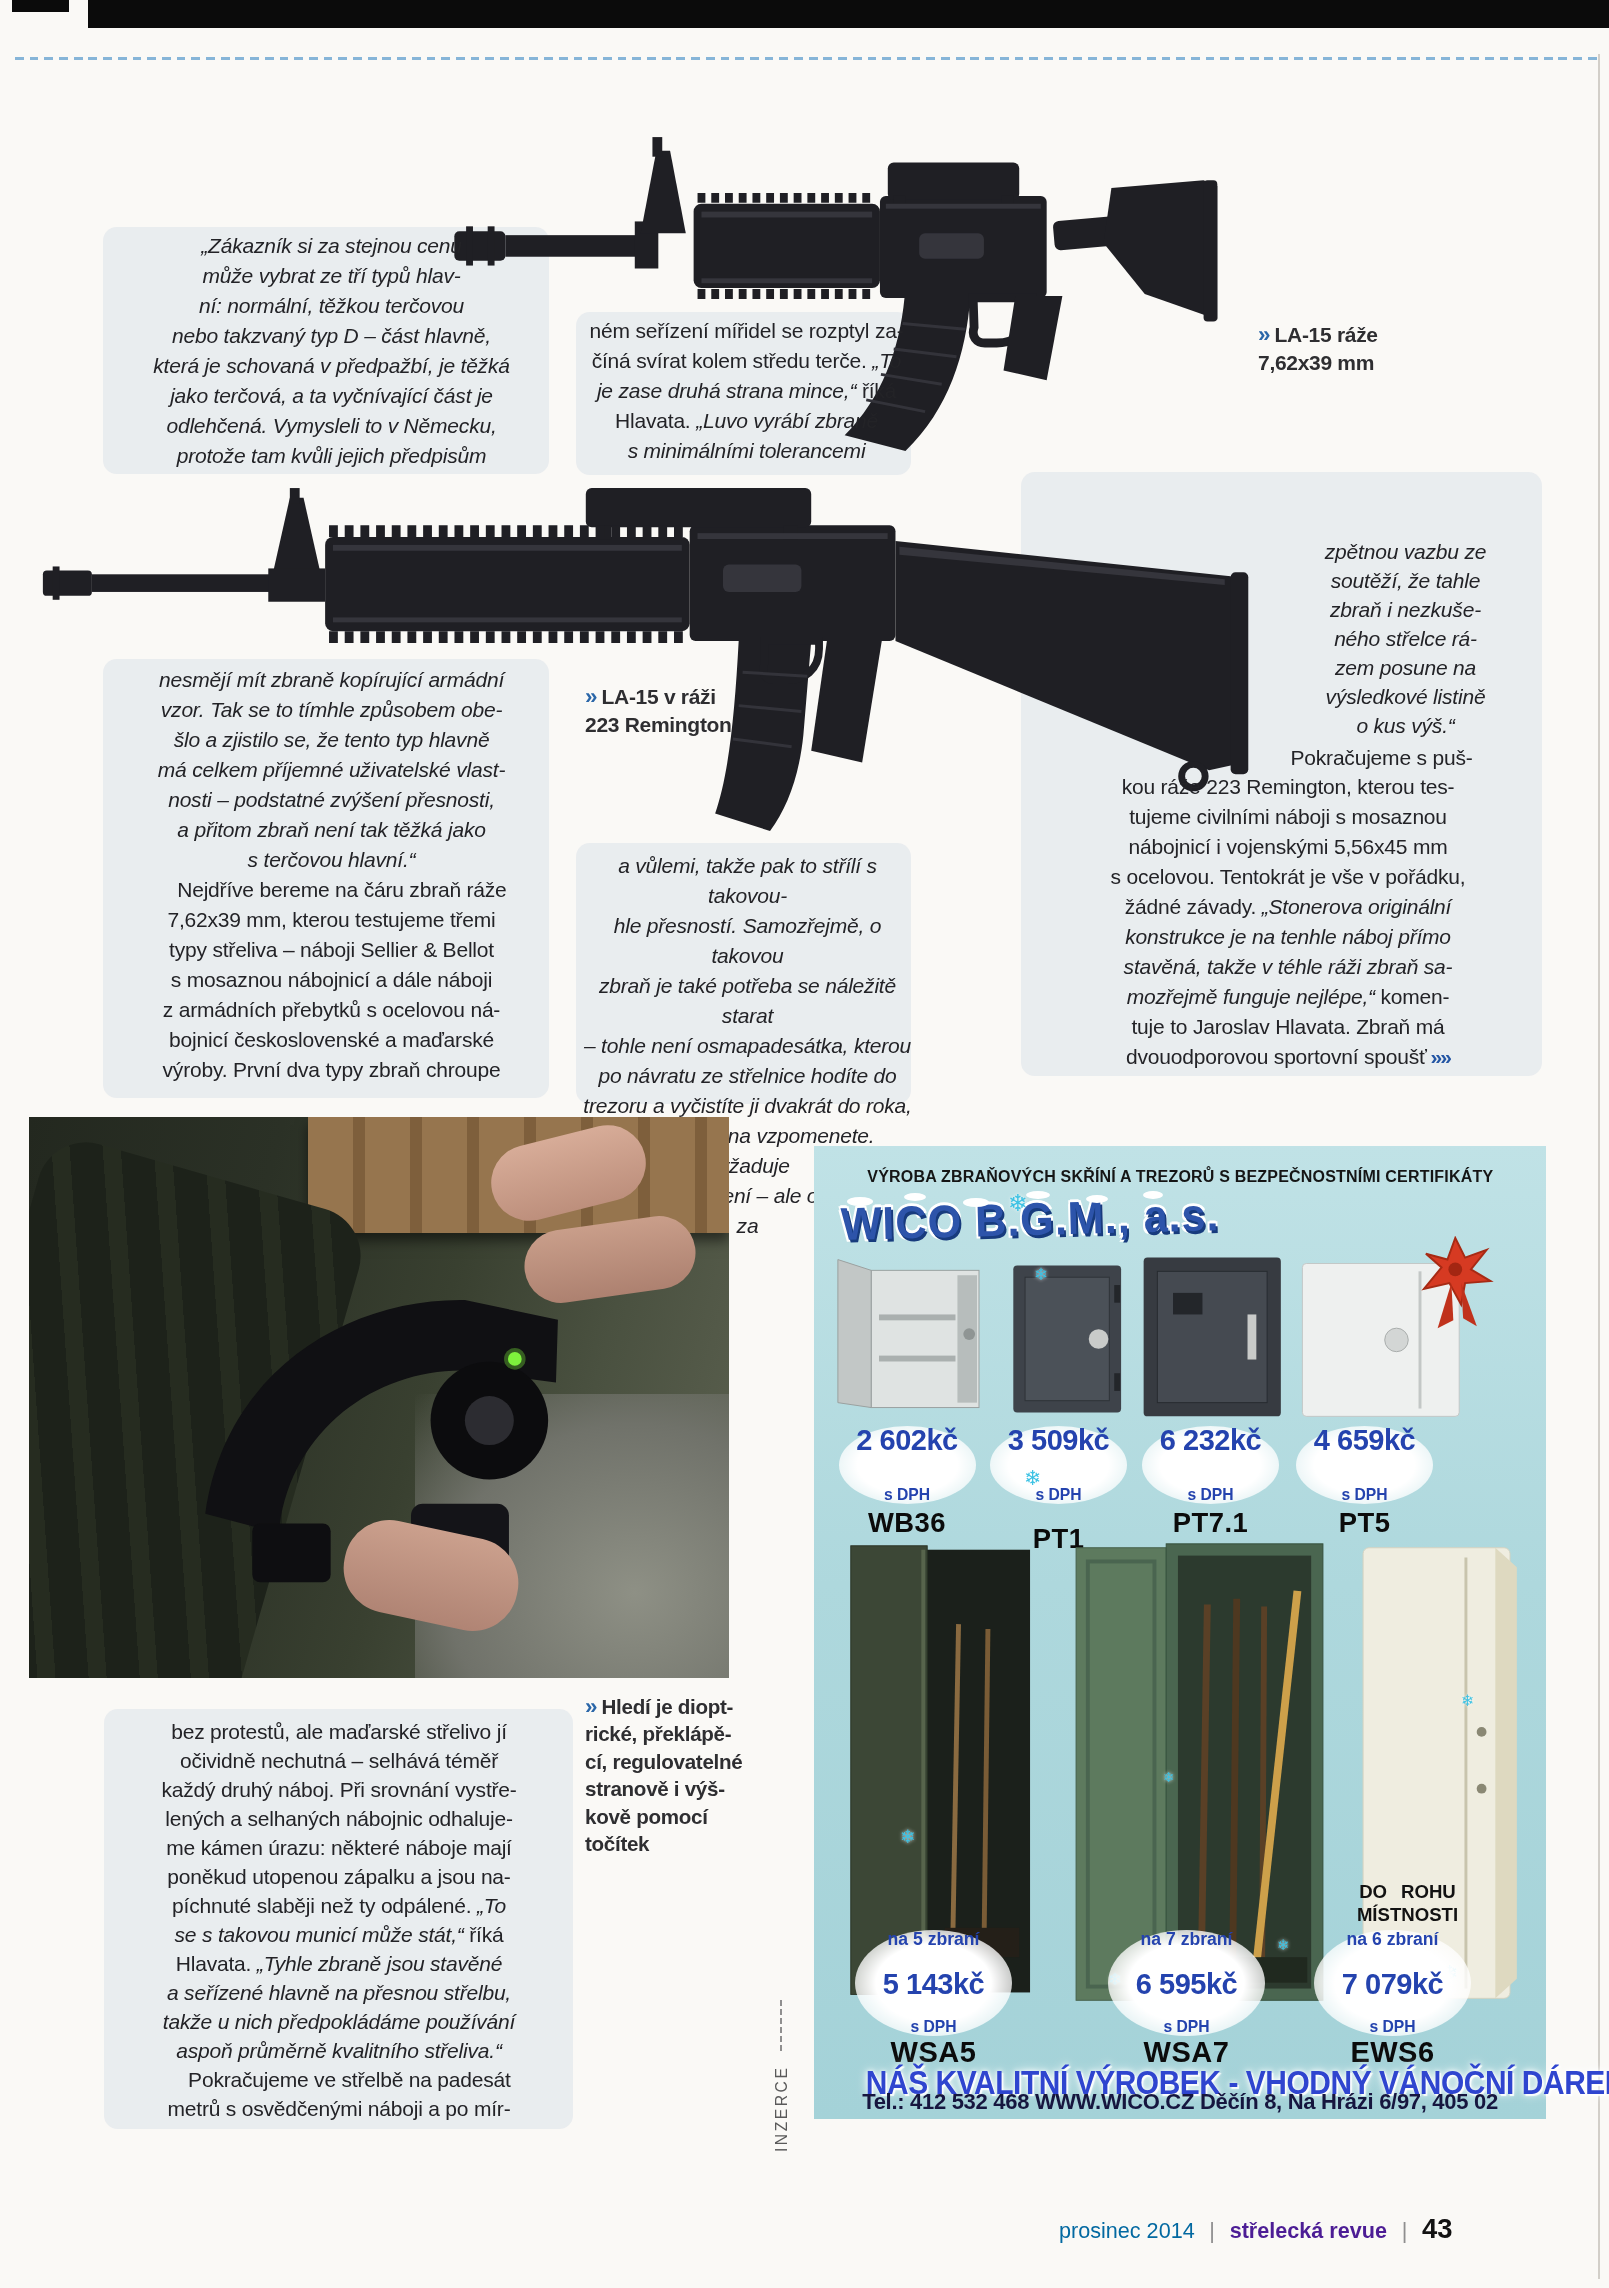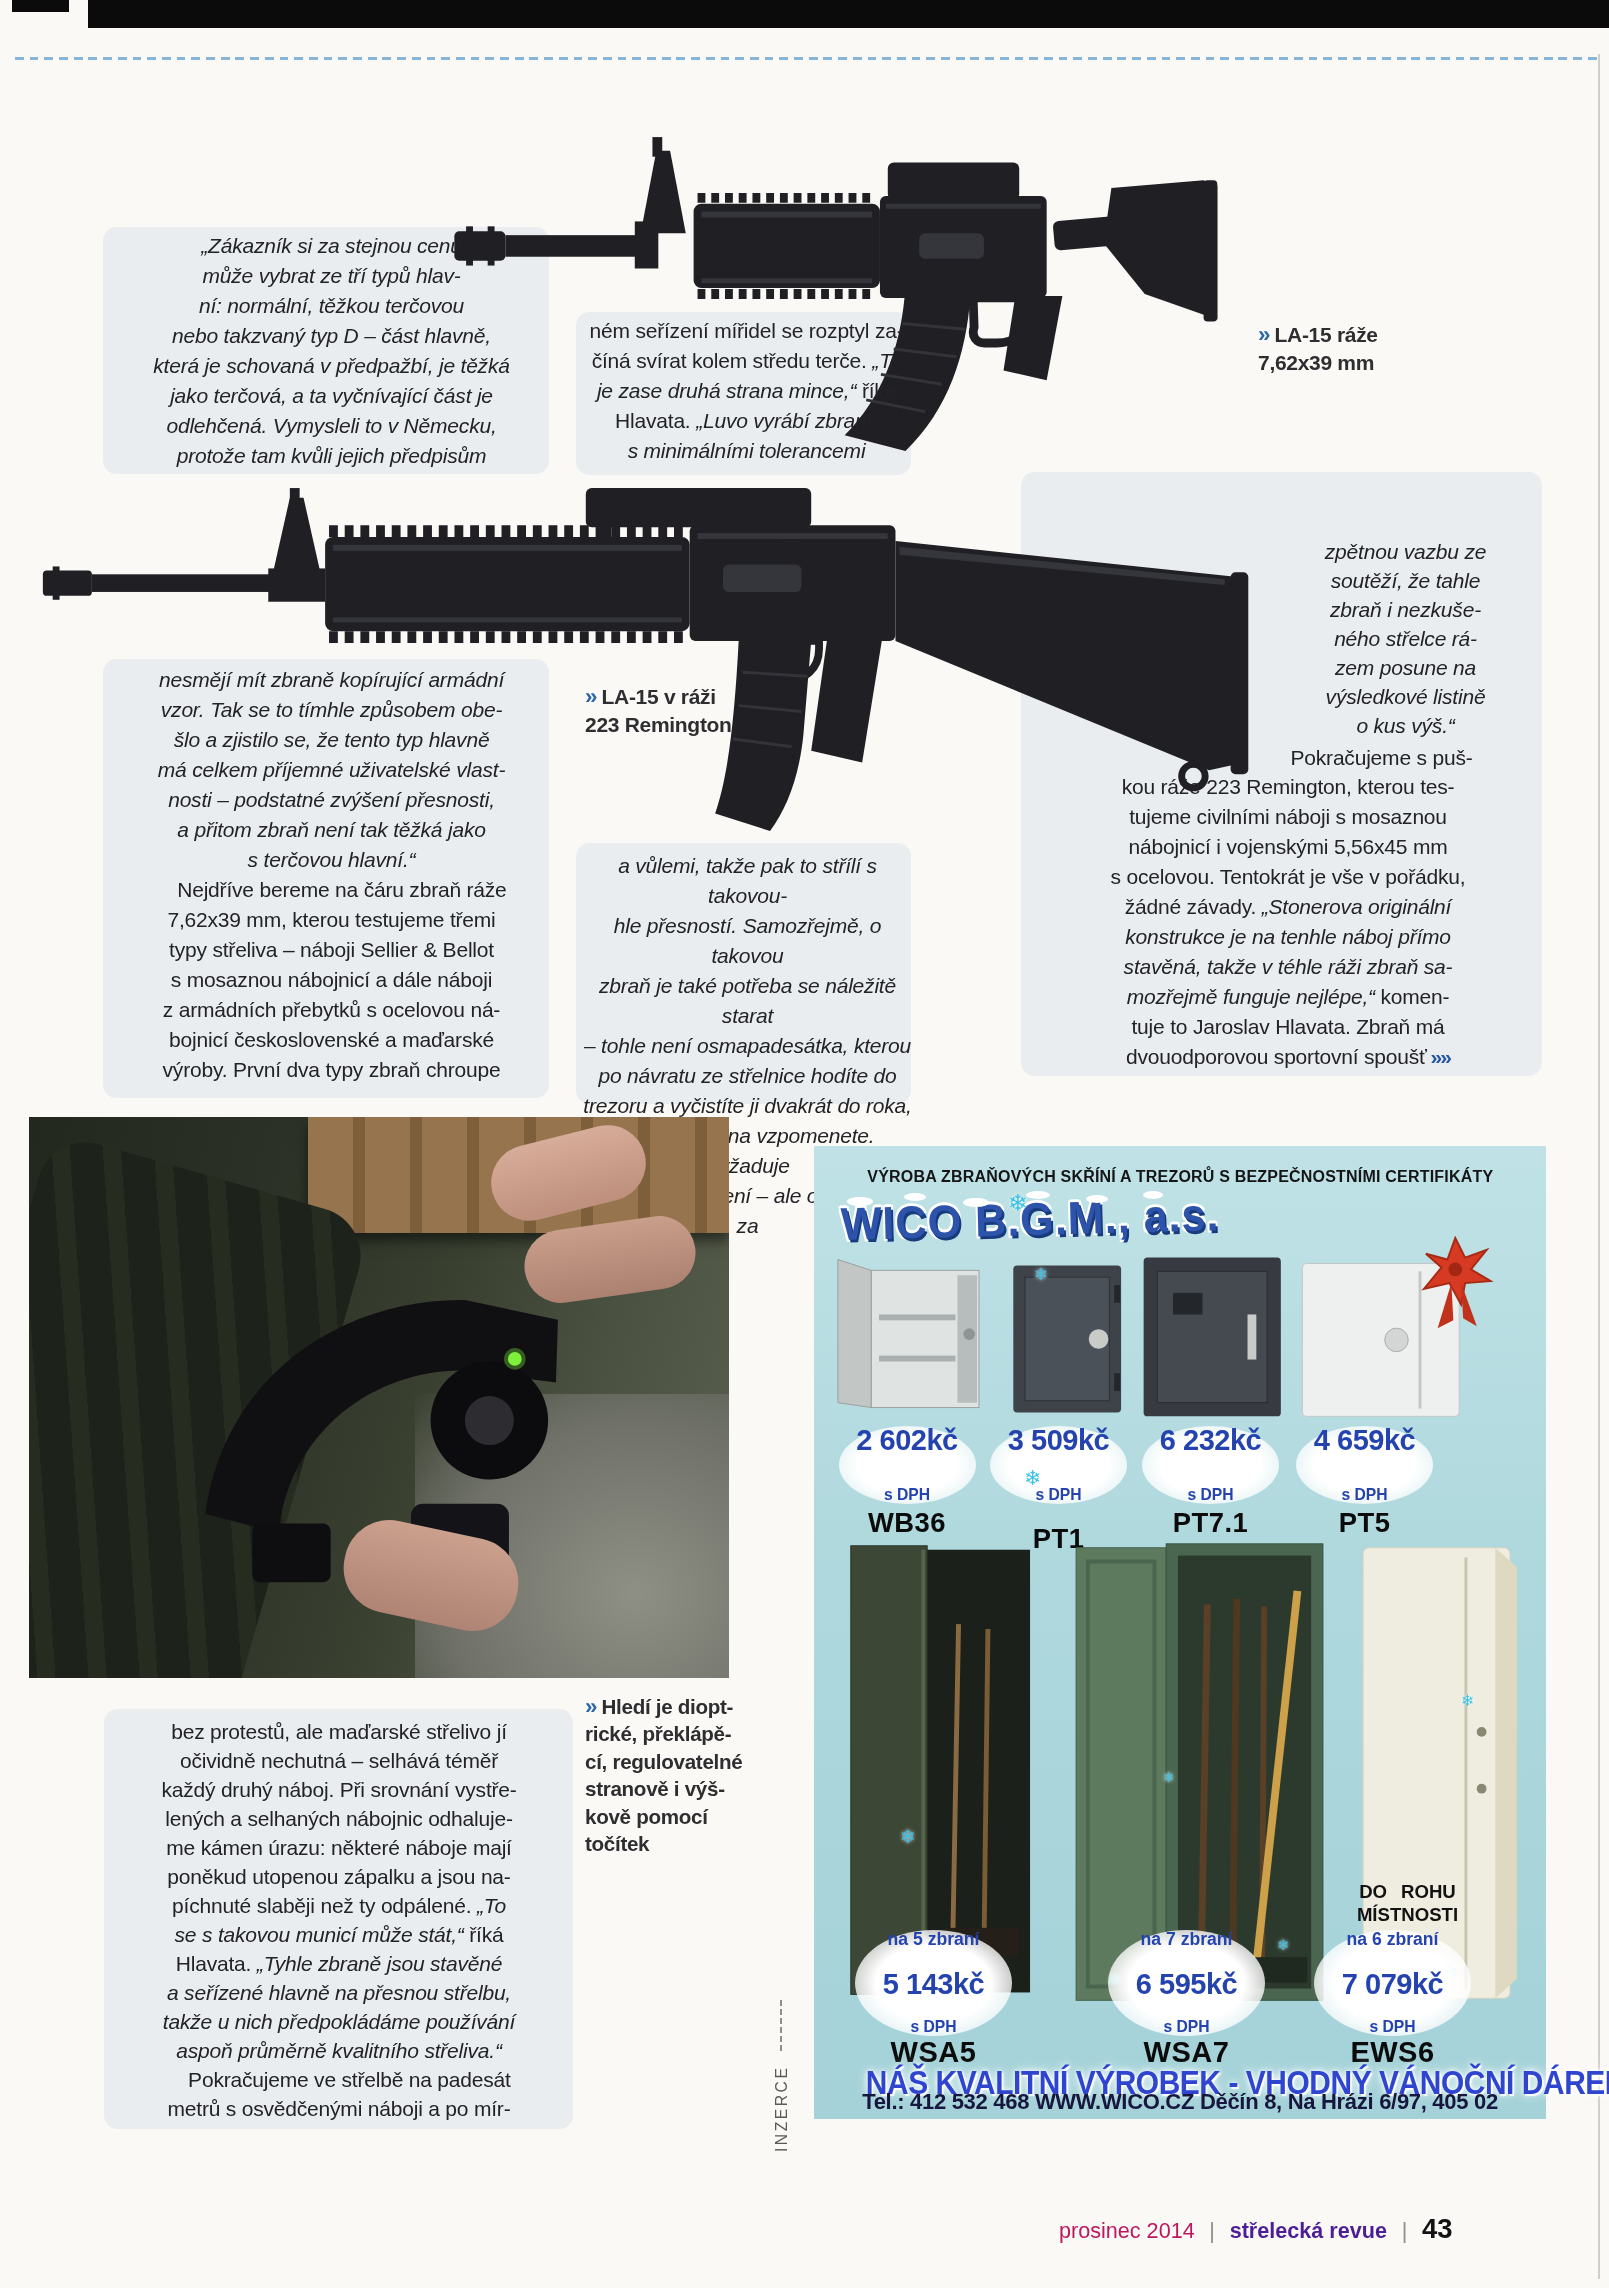--- a/index.html
+++ b/index.html
@@ -35,21 +35,21 @@
   .slogan{position:absolute;left:0;top:886px;width:732px;text-align:center;}
   .slogan span{display:inline-block;white-space:nowrap;transform:scaleX(.88);font-weight:bold;font-size:34px;
       color:#2f45cf;letter-spacing:-0.5px;
       text-shadow:0 0 5.9px #ffffff,0 0 11.8px #ffffff,2px 2px 1px rgba(255,255,255,.9);}
   .contact{position:absolute;left:0;top:931px;width:732px;text-align:center;font-weight:bold;
       font-size:22px;color:#16163f;letter-spacing:-0.3px;white-space:nowrap;}
   .flake{position:absolute;color:#3cc2e4;text-shadow:0 0 3.9px rgba(255,255,255,.9);}
   
   #footer{position:absolute;left:1059px;top:2213px;width:490px;display:flex;align-items:baseline;gap:14.7px;
       font-size:21.6px;}
-  .f-issue{color:#be185d;}
+  .f-issue{color:#0369a1;}
   .f-sep{color:#8f8f8f;font-weight:300;}
   .f-mag{color:#4c1d95;font-weight:600;}
   .f-page{color:#121212;font-weight:bold;font-size:27.4px;}
   .inzerce{position:absolute;left:773px;top:2152px;transform:rotate(-90deg);transform-origin:0 0;
       font-size:15.7px;color:#5a5a5a;letter-spacing:2.5px;}
 </style>
 </head>
 <body>
 
 <div id="page">

